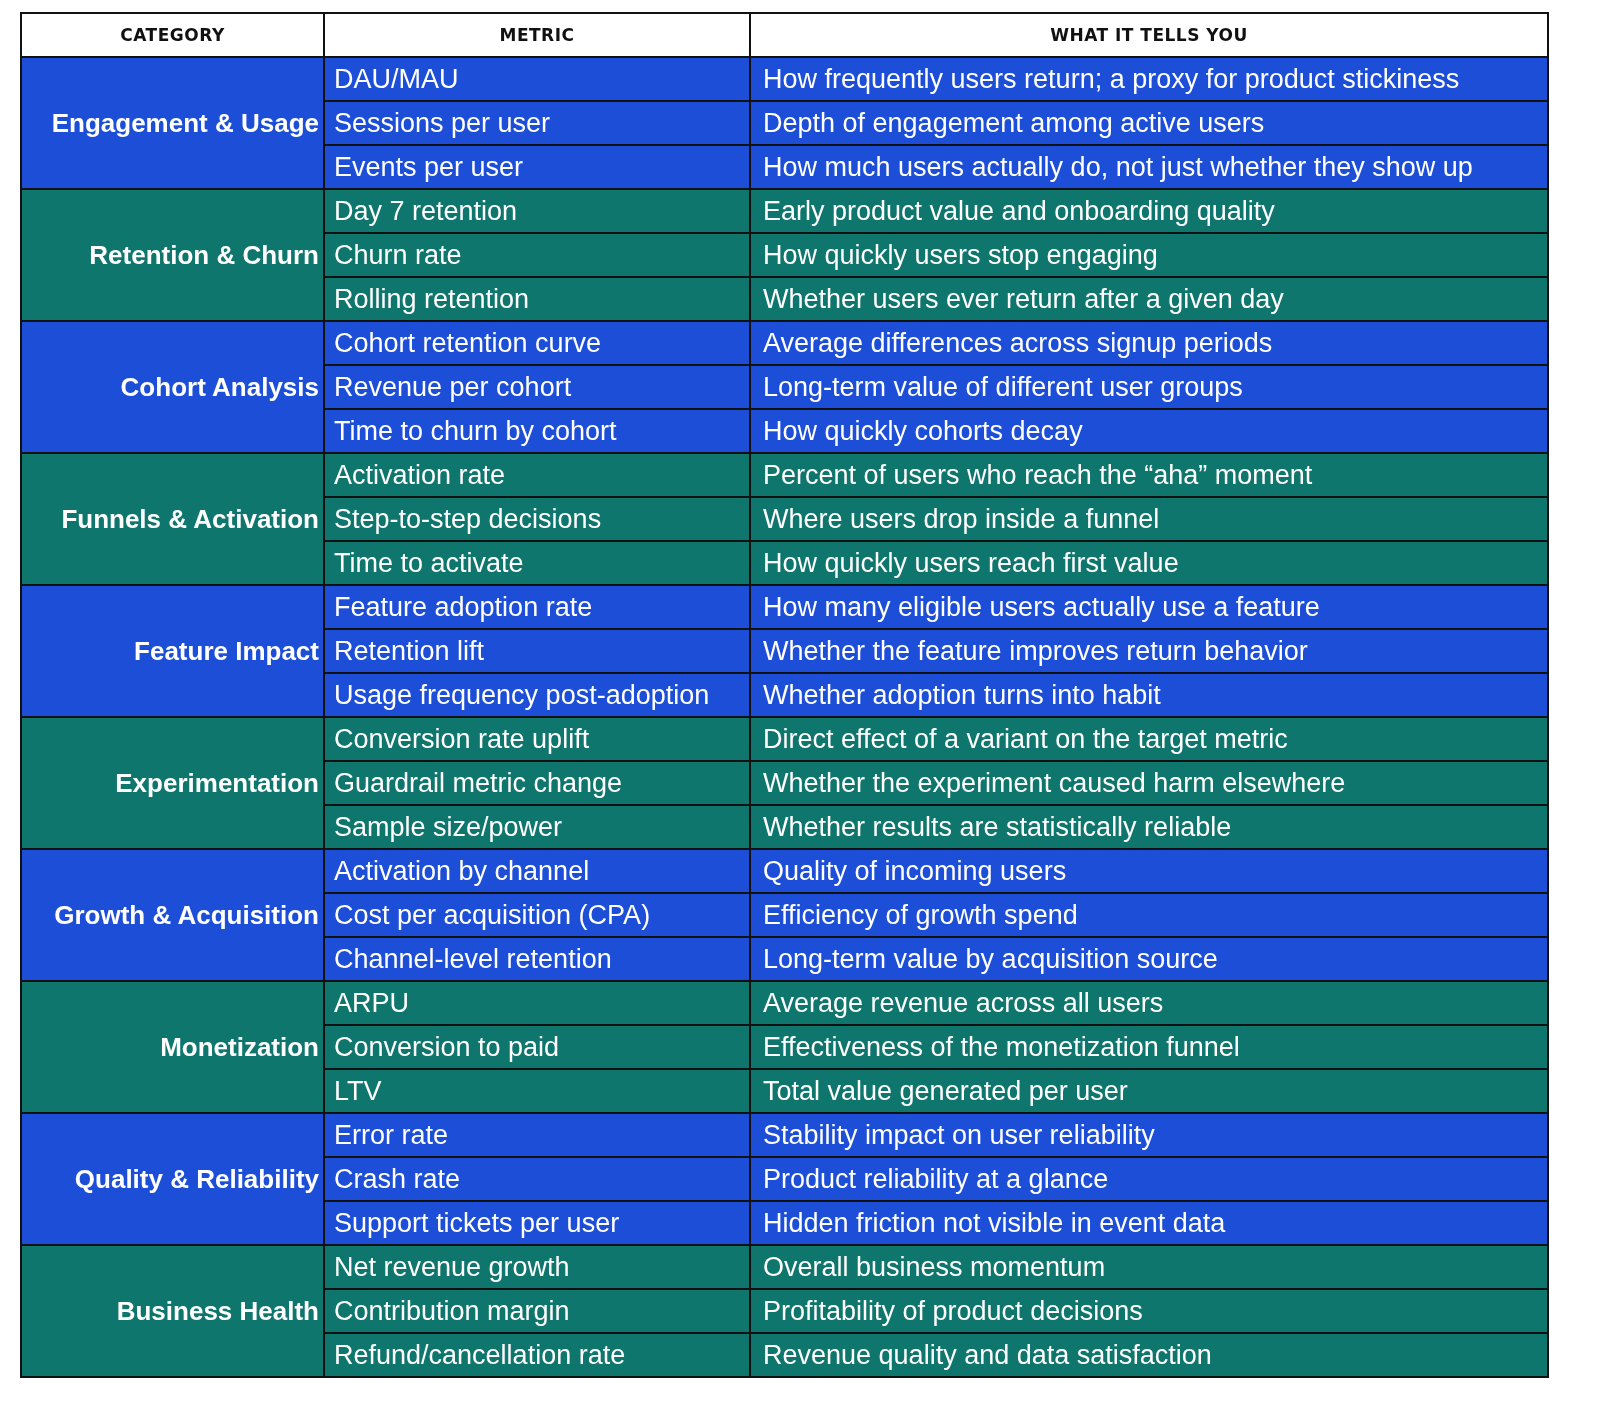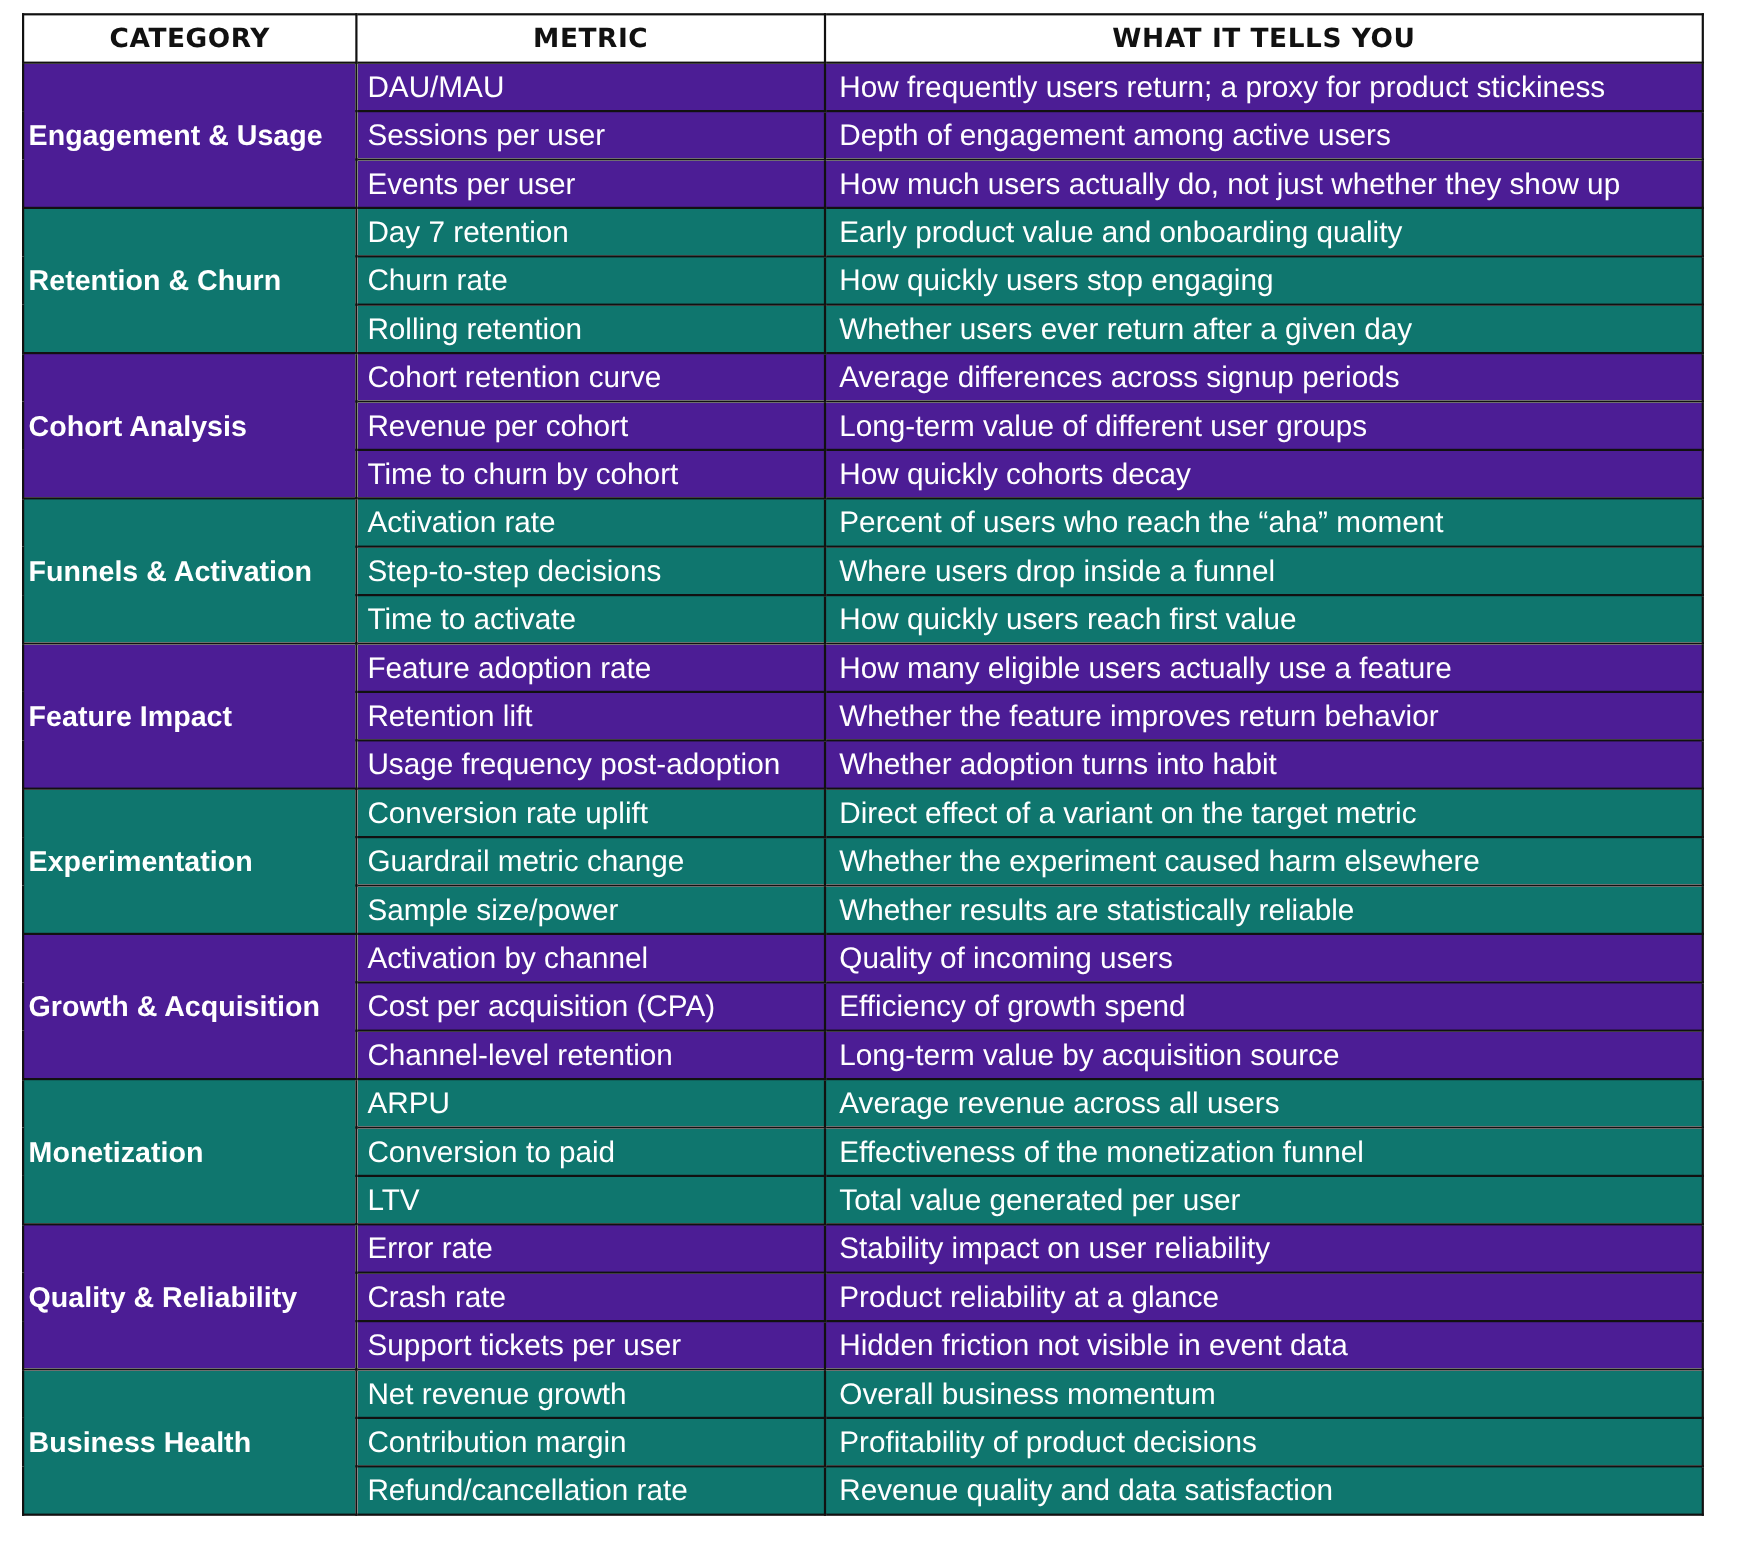--- a/index.html
+++ b/index.html
@@ -10,31 +10,31 @@
     border-collapse:collapse;
     table-layout:fixed;
     border:2.5px solid #111;
   }
   col.c1 { width:303px; }
   col.c2 { width:426px; }
   col.c3 { width:798px; }
   th {
     height:42px; background:#ffffff; color:#111;
     font-family:"DejaVu Sans", sans-serif; font-weight:bold;
-    font-size:24px; letter-spacing:0.5px; text-align:center;
+    font-size:17px; letter-spacing:0.5px; text-align:center;
     border:2px solid #111; padding:0;
   }
   td {
     height:42px; border:2px solid #111; color:#ffffff;
     font-size:27px; padding:0 0 0 9px; white-space:nowrap; overflow:hidden;
     line-height:42px;
   }
-  td.cat { text-align:left; font-weight:bold; font-size:26px; padding:0 4px; }
+  td.cat { text-align:right; font-weight:bold; font-size:26px; padding:0 4px; }
   td.desc { padding-left:12px; }
-  tr.light td { background:#4c1d95;margin-top:28px; }
+  tr.light td { background:#1d4ed8;margin-top:28px; }
   tr.dark td { background:#0f766e; }
 </style>
 </head>
 <body>
 
 <table class="metrics">
   <colgroup>
       <col class="c1">
       <col class="c2">
       <col class="c3">

